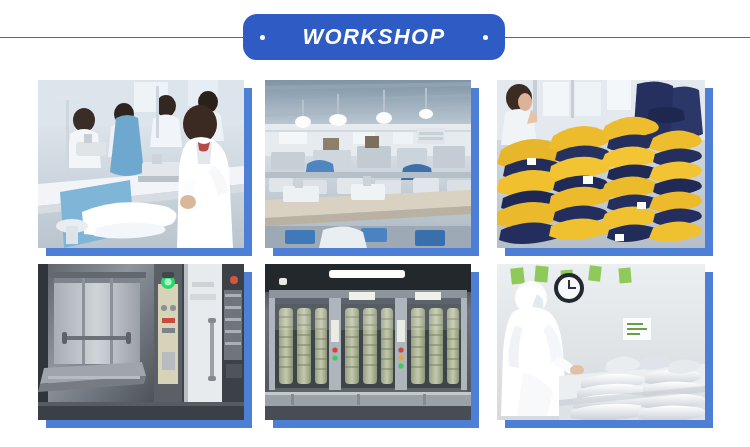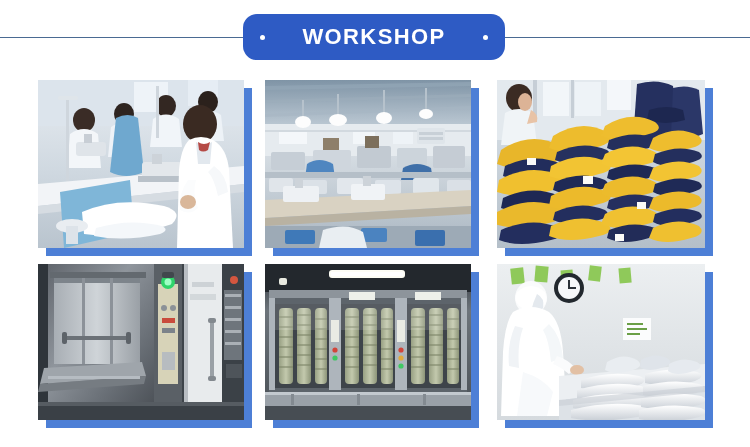--- a/index.html
+++ b/index.html
@@ -15,20 +15,21 @@
     font-family: "Liberation Sans", sans-serif;
   }
 
   
   .header {
     position: absolute;
     left: 0;
     top: 0;
     width: 738px;
     height: 68px;
+    font-style: italic;
   }
   .header-rule {
     position: absolute;
     left: 0;
     top: 37px;
     width: 750px;
     height: 1px;
     background: #4a6a92;
   }
   .title-pill {

